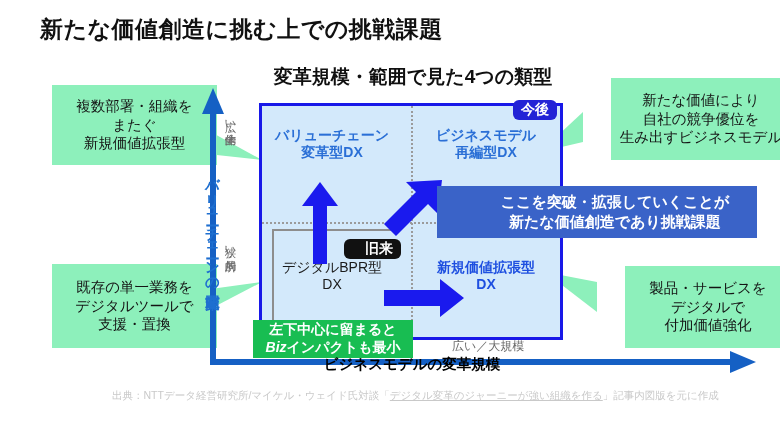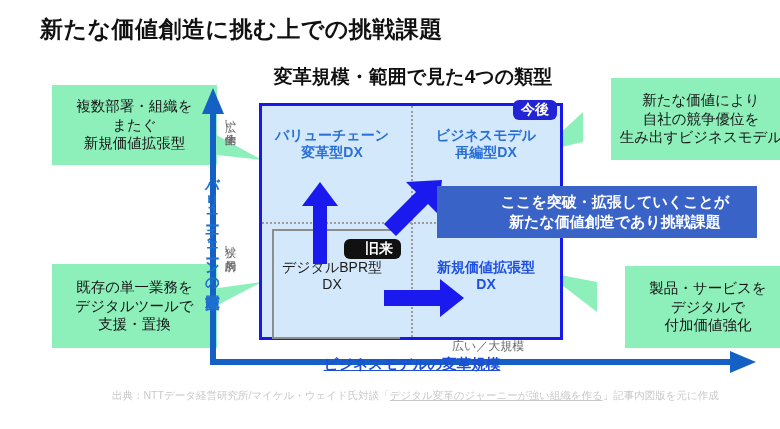--- a/index.html
+++ b/index.html
@@ -94,23 +94,22 @@
   
   .axis-y{
     position:absolute;left:201px;top:117px;width:22px;height:218px;
     color:#1e6fd0;font-size:14.5px;font-weight:bold;
     writing-mode:vertical-rl;text-orientation:upright;
     display:flex;align-items:center;justify-content:center;
     letter-spacing:0px;
   }
   .axis-x{
     position:absolute;left:272px;top:355px;width:280px;
-    color:#1d4ed8;font-size:14.5px;font-weight:bold;text-align:center;
+    color:#000000;font-size:14.5px;font-weight:bold;text-align:center;
     white-space:nowrap;
-    text-decoration:underline;
   }
   .tick{
     position:absolute;color:#6b6b6b;font-size:11.5px;line-height:1.08;
   }
   .tick-v{
     writing-mode:vertical-rl;text-orientation:upright;
     height:62px;display:flex;align-items:flex-start;
   }
   .tick-y-top{left:224px;top:112px;}
   .tick-y-bot{left:224px;top:238px;}
@@ -197,20 +196,24 @@
   <div class="callout callout-tr">
     <div>新たな価値により</div>
     <div>自社の競争優位を</div>
     <div>生み出すビジネスモデル</div>
   </div>
   <div class="callout callout-br">
     <div>製品・サービスを</div>
     <div>デジタルで</div>
     <div>付加価値強化</div>
   </div>
+  <div class="callout-green-strong">
+    <div>左下中心に留まると</div>
+    <div><em>Biz</em><span>インパクトも最小</span></div>
+  </div>
 
   <svg width="780" height="429" style="position:absolute;left:0;top:0;pointer-events:none;">
 
     <line x1="213" y1="112" x2="213" y2="365" stroke="#1560c4" stroke-width="6"></line>
     <polygon points="213,88 224,114 202,114" fill="#1560c4"></polygon>
 
     <line x1="213" y1="362" x2="735" y2="362" stroke="#1560c4" stroke-width="6"></line>
     <polygon points="756,362 730,373 730,351" fill="#1560c4"></polygon>
   </svg>
 

